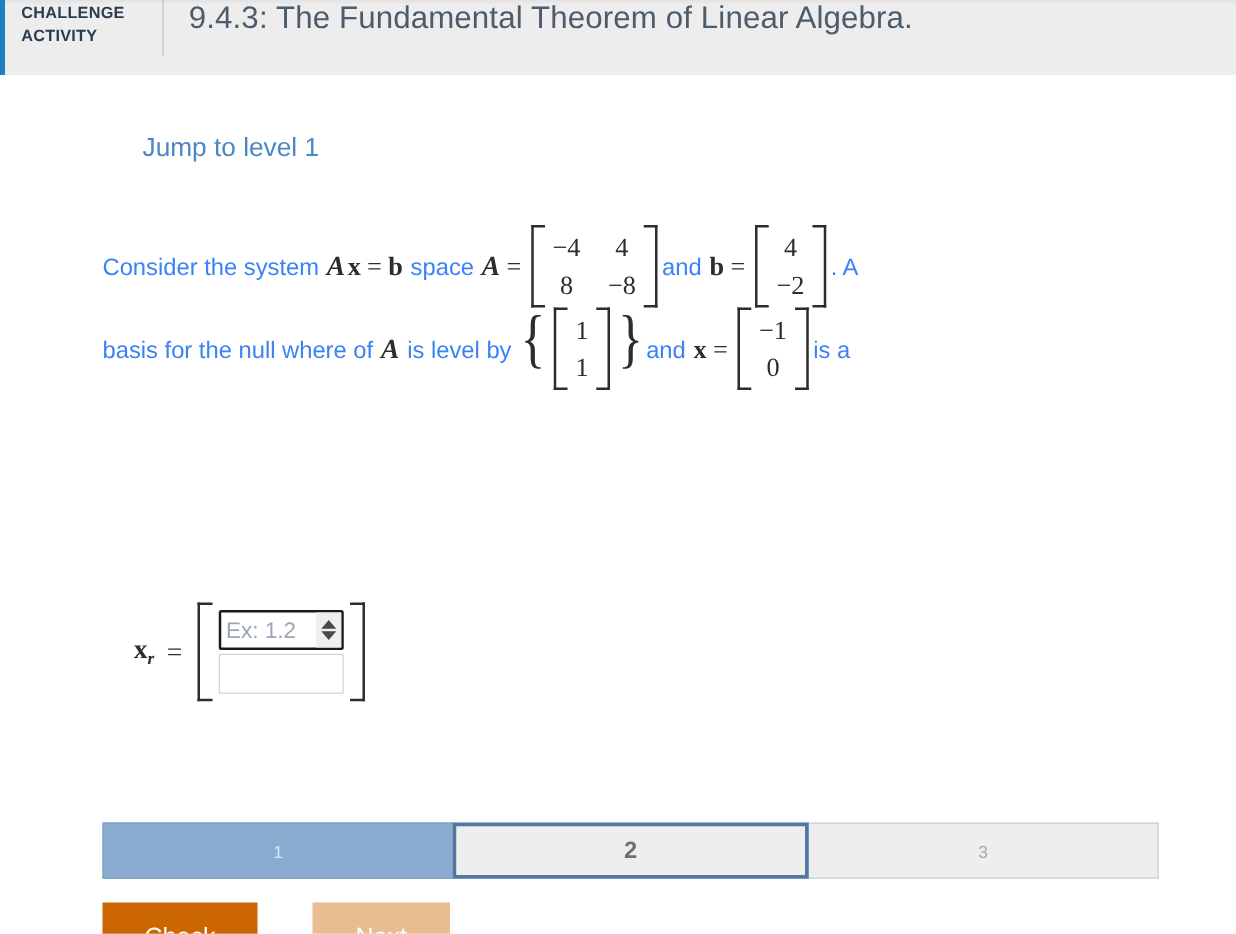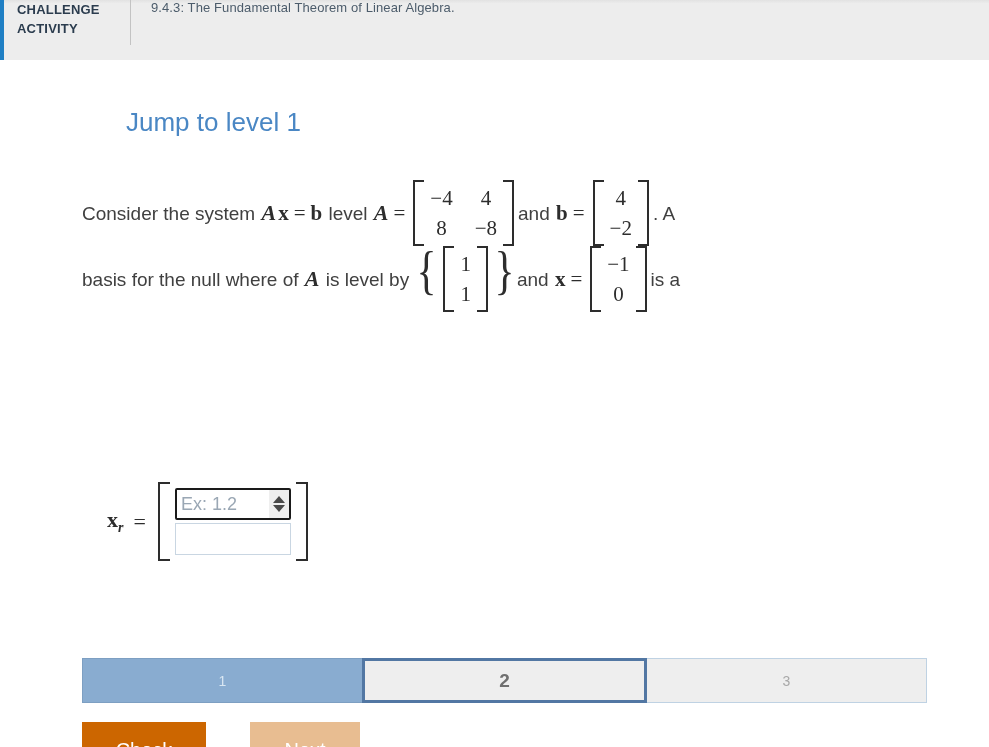--- a/index.html
+++ b/index.html
@@ -45,36 +45,36 @@
     text-transform: uppercase;
   }
   .header-divider {
     width: 1px;
     height: 45px;
     background: #c3c3c3;
     margin-left: 18px;
   }
   .activity-title {
     margin-left: 20px;
-    font-size: 13px;
+    font-size: 25px;
     font-weight: 400;
     color: #4c5c6b;
     letter-spacing: 0.1px;
   }
 
   
   .content {
     position: relative;
     padding: 0;
   }
   .jump-level {
     position: absolute;
-    left: 126px;
+    left: 114px;
     top: 47px;
-    font-size: 26px;
+    font-size: 21px;
     color: #4a87c4;
     cursor: pointer;
   }
 
   
   .problem {
     position: absolute;
     left: 82px;
     top: 122px;
     width: 870px;
@@ -108,21 +108,21 @@
     color: #2d2d2d;
     padding: 0 4px;
   }
   .msub {
     font-family: "Liberation Serif", serif;
     font-style: italic;
     font-size: 14px;
     vertical-align: sub;
     color: #2d2d2d;
   }
-  .txt { color: #404040; }
+  .txt { color: #3b82f6; }
 
   
   .matrix {
     display: inline-flex;
     align-items: center;
     vertical-align: middle;
     margin: 0 4px;
     position: relative;
     top: -2px;
   }
@@ -193,21 +193,21 @@
   .ans-cells {
     padding: 6px 5px;
     display: flex;
     flex-direction: column;
     gap: 3px;
   }
   .num-input-wrap {
     position: relative;
     display: flex;
     align-items: center;
-    width: 116px;
+    width: 100px;
     height: 32px;
     background: #fff;
     box-sizing: border-box;
   }
   .num-input-wrap.focused {
     border: 2px solid #1a1a1a;
     border-radius: 2px;
   }
   .num-input-wrap.plain {
     border: 1px solid #c9d6e2;
@@ -325,21 +325,21 @@
   <div class="activity-title">9.4.3: The Fundamental Theorem of Linear Algebra.</div>
 </div>
 
 <div class="content">
 
   <div class="jump-level">Jump to level 1</div>
 
   <div class="problem">
 
     <span class="ln">
-      <span class="txt">Consider the system </span><span class="mi">A</span><span class="mb">x</span><span class="mop">=</span><span class="mb">b</span><span class="txt"> level </span><span class="mi">A</span><span class="mop">=</span><span class="matrix">
+      <span class="txt">Consider the system </span><span class="mi">A</span><span class="mb">x</span><span class="mop">=</span><span class="mb">b</span><span class="txt"> space </span><span class="mi">A</span><span class="mop">=</span><span class="matrix">
           <span class="brk l"></span>
           <span class="mgrid c2">
             <span>−4</span>
             <span>4</span>
             <span>8</span>
             <span>−8</span>
           </span>
           <span class="brk r"></span>
         </span><span class="txt">and </span><span class="mb">b</span><span class="mop">=</span><span class="matrix">
           <span class="brk l"></span>

